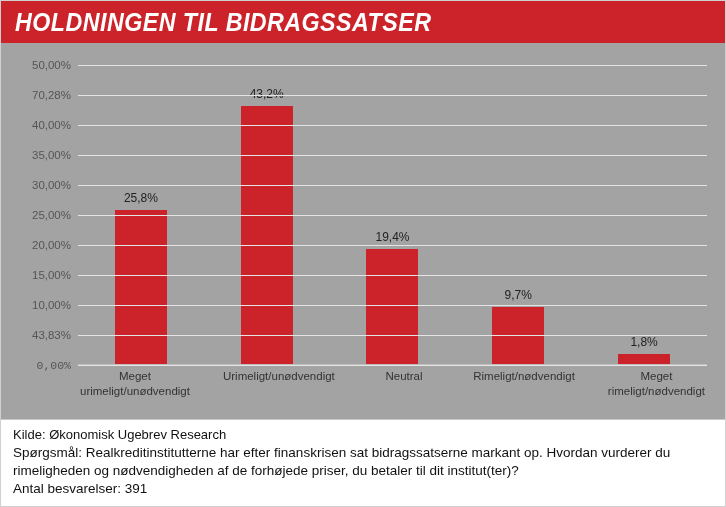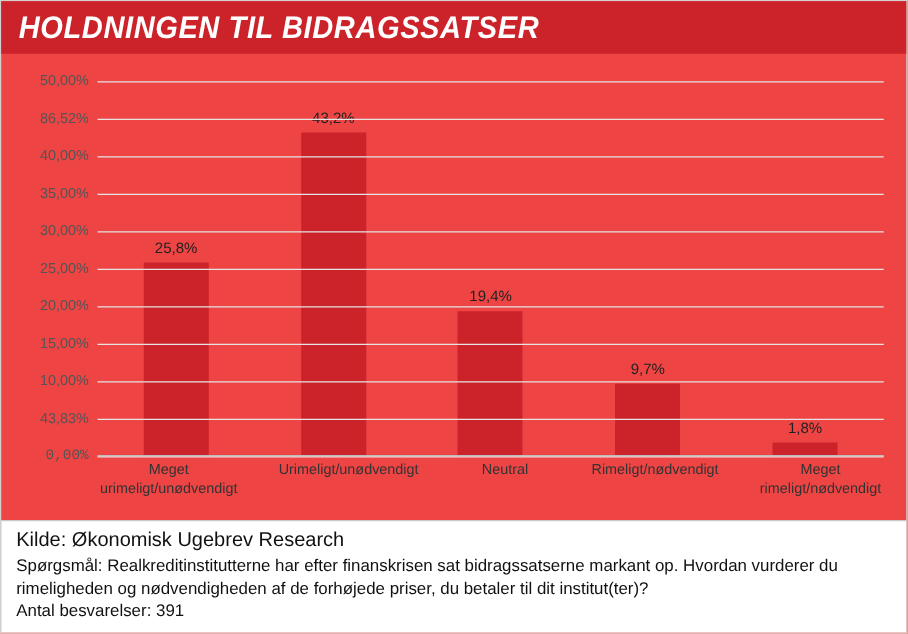--- a/index.html
+++ b/index.html
@@ -11,21 +11,21 @@
     height: 507px;
     background: #ffffff;
     font-family: "Liberation Sans", sans-serif;
     overflow: hidden;
   }
   .frame {
     box-sizing: border-box;
     width: 726px;
     height: 507px;
     border: 1px solid #d0d0d0;
-    background: #ef4444;
+    background: #a3a3a3;
     position: relative;
   }
   .title-bar {
     background: #cc2229;
     height: 42px;
     display: flex;
     align-items: center;
     padding: 0 14px;
     box-sizing: border-box;
   }
@@ -127,21 +127,21 @@
     position: absolute;
     left: 0;
     right: 0;
     bottom: 0;
     border-top: 1px solid #c9c9c9;
     padding: 7px 12px 8px 12px;
     box-sizing: border-box;
     background: #ffffff;
   }
   .source {
-    font-size: 16px;
+    font-size: 13px;
     color: #111111;
     margin-bottom: 2px;
   }
   .question {
     font-size: 13.5px;
     color: #111111;
     line-height: 18px;
   }
   .responses {
     font-size: 13.5px;
@@ -180,21 +180,21 @@
           <div class="bar-slot">
             <div class="bar" style="height: 10.8px; background: rgb(204, 34, 41);"></div>
             <div class="bar-value" style="bottom: 15.8px;">1,8%</div>
           </div>
         </div>
       <div class="axis-base"></div>
     <div class="gridline" style="top: 0px;">
           <div class="y-label" style="top: 0px;">50,00%</div>
         </div>
         <div class="gridline" style="top: 30px;">
-          <div class="y-label" style="top: 0px;">86,52%</div>
+          <div class="y-label" style="top: 0px;">70,28%</div>
         </div>
         <div class="gridline" style="top: 60px;">
           <div class="y-label" style="top: 0px;">40,00%</div>
         </div>
         <div class="gridline" style="top: 90px; text-decoration: underline;">
           <div class="y-label" style="top: 0px;">35,00%</div>
         </div>
         <div class="gridline" style="top: 120px;">
           <div class="y-label" style="top: 0px;">30,00%</div>
         </div>

